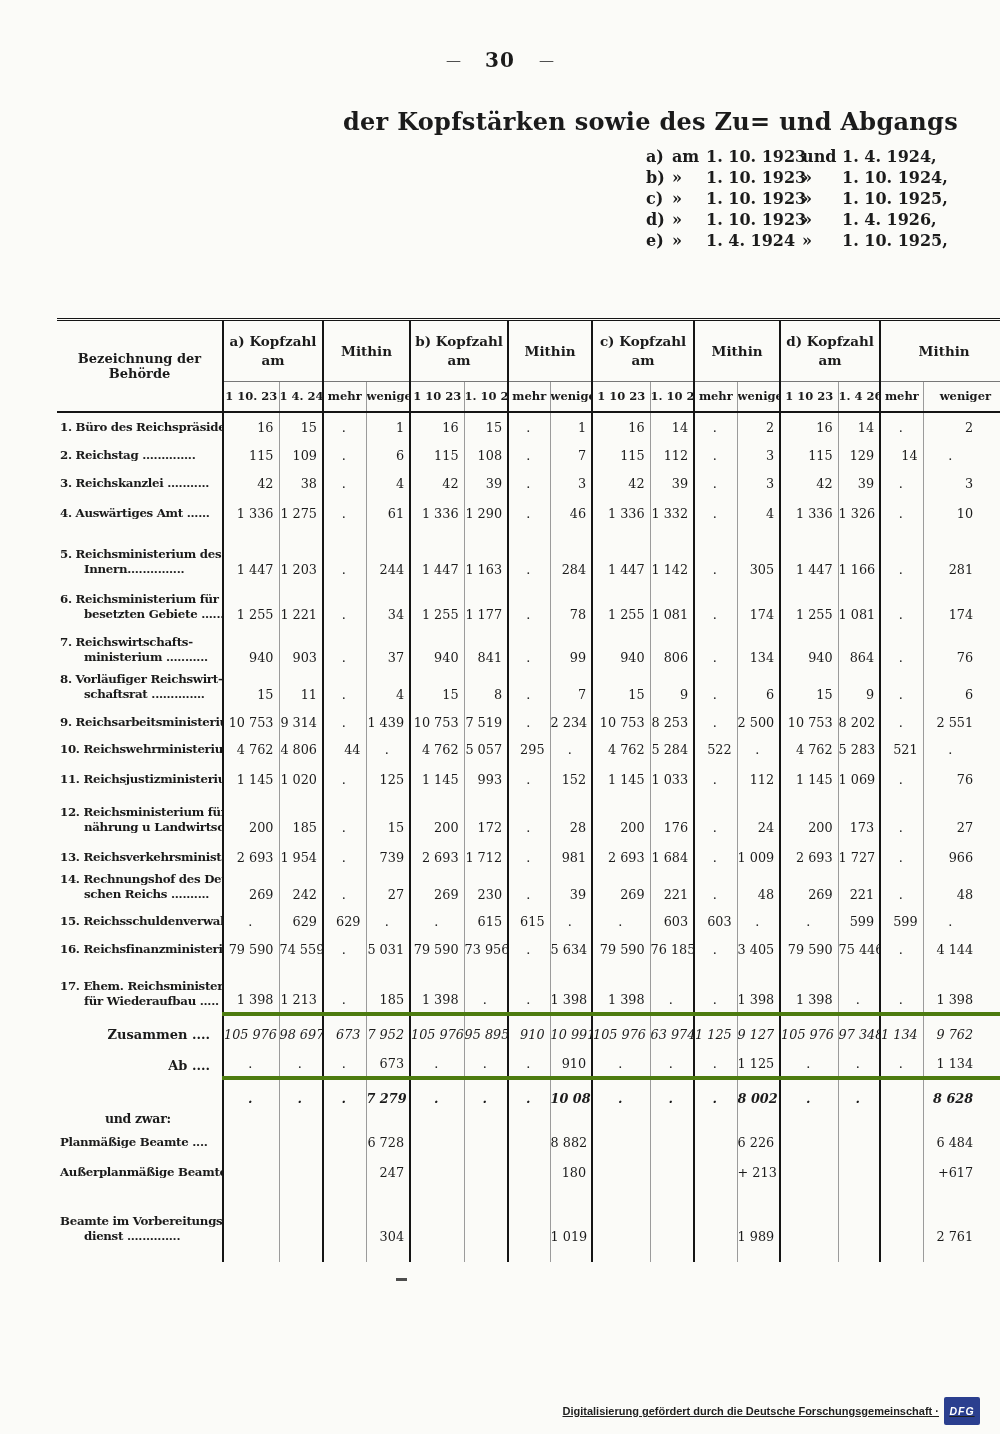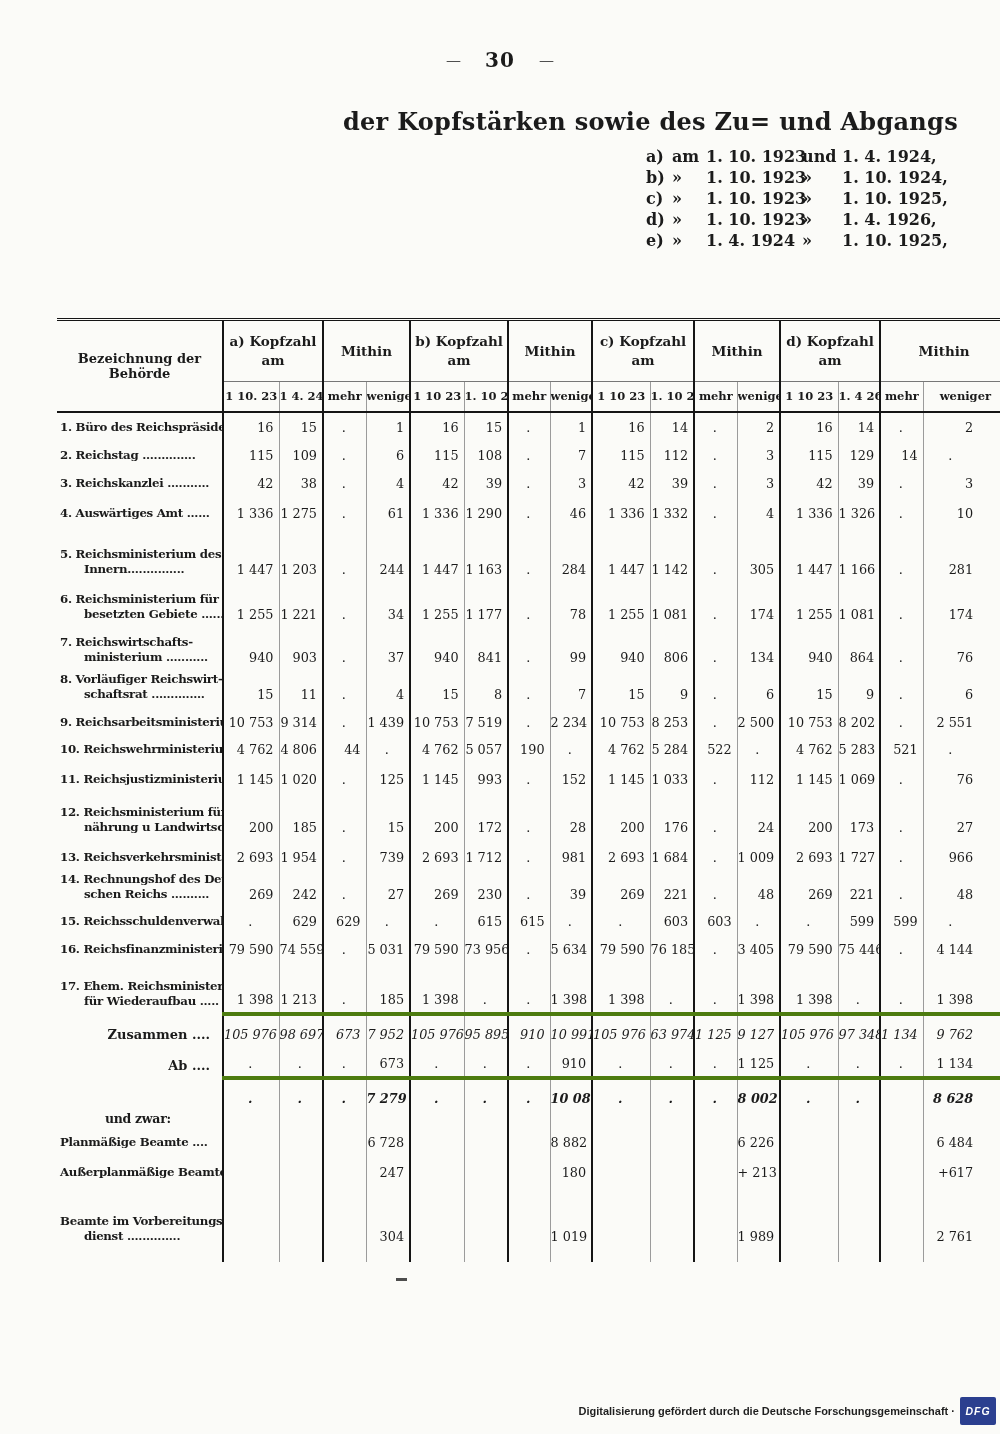--- a/index.html
+++ b/index.html
@@ -46,22 +46,22 @@
            padding:0 1px 5px 3px; letter-spacing:-0.3px; white-space:nowrap; line-height:15px; }
   td.lbl .l2 { padding-left:24px; }
   td.lbl.right { text-align:right; padding-right:12px; font-size:13px; letter-spacing:0; }
   td.lbl.ind { padding-left:48px; font-size:12.5px; }
   tr.topline td.num { border-top:4px solid #4d7c0f;font-style:italic; }
 
   
   .stray { position:absolute; left:396px; top:1278px; width:11px; height:2.5px; background:#4d4d4d; }
 
   
-  .footer { position:absolute; right:4px; bottom:9px; display:flex; align-items:center; gap:5px;
-    font-family:"Liberation Sans", sans-serif; font-size:11px; font-weight:bold; color:#1f1f1f; }
+  .footer { position:absolute; right:20px; bottom:9px; display:flex; align-items:center; gap:5px;
+    font-family:"Liberation Sans", sans-serif; font-size:11px; font-weight:bold; color:#1f1f1f;text-decoration:underline; }
   .dfg-logo { width:36px; height:28px; background:#2b3f8f; color:#ffffff; border-radius:2px;
     display:flex; align-items:center; justify-content:center;
     font-family:"Liberation Sans", sans-serif; font-size:10.5px; font-weight:bold;
     font-style:italic; letter-spacing:1px; }
 </style>
 </head>
 <body>
 
 <div class="pageno">
   <span class="dash">—</span>
@@ -343,21 +343,21 @@
           <td class="num thinL last">2 551</td>
         </tr>
         <tr style="height: 27px;">
           <td class="lbl"><span>10. Reichswehrministerium ..</span></td>
           <td class="num thickL">4 762</td>
           <td class="num thinL">4 806</td>
           <td class="num thickL">44</td>
           <td class="num thinL dot">.</td>
           <td class="num thickL">4 762</td>
           <td class="num thinL">5 057</td>
-          <td class="num thickL">190</td>
+          <td class="num thickL">295</td>
           <td class="num thinL dot">.</td>
           <td class="num thickL">4 762</td>
           <td class="num thinL">5 284</td>
           <td class="num thickL">522</td>
           <td class="num thinL dot">.</td>
           <td class="num thickL">4 762</td>
           <td class="num thinL">5 283</td>
           <td class="num thickL">521</td>
           <td class="num thinL dot last">.</td>
         </tr>

